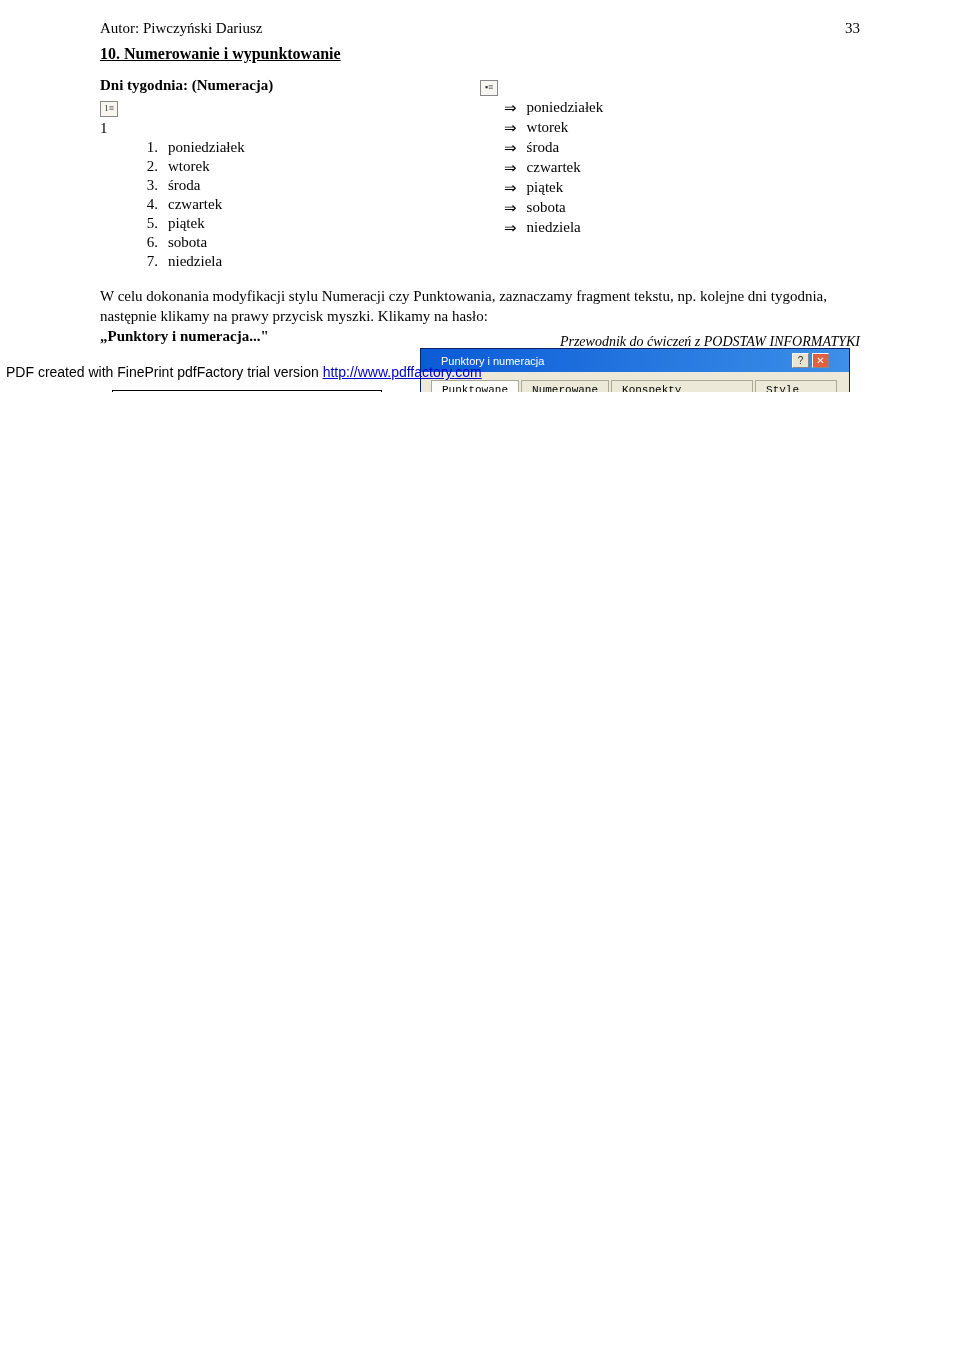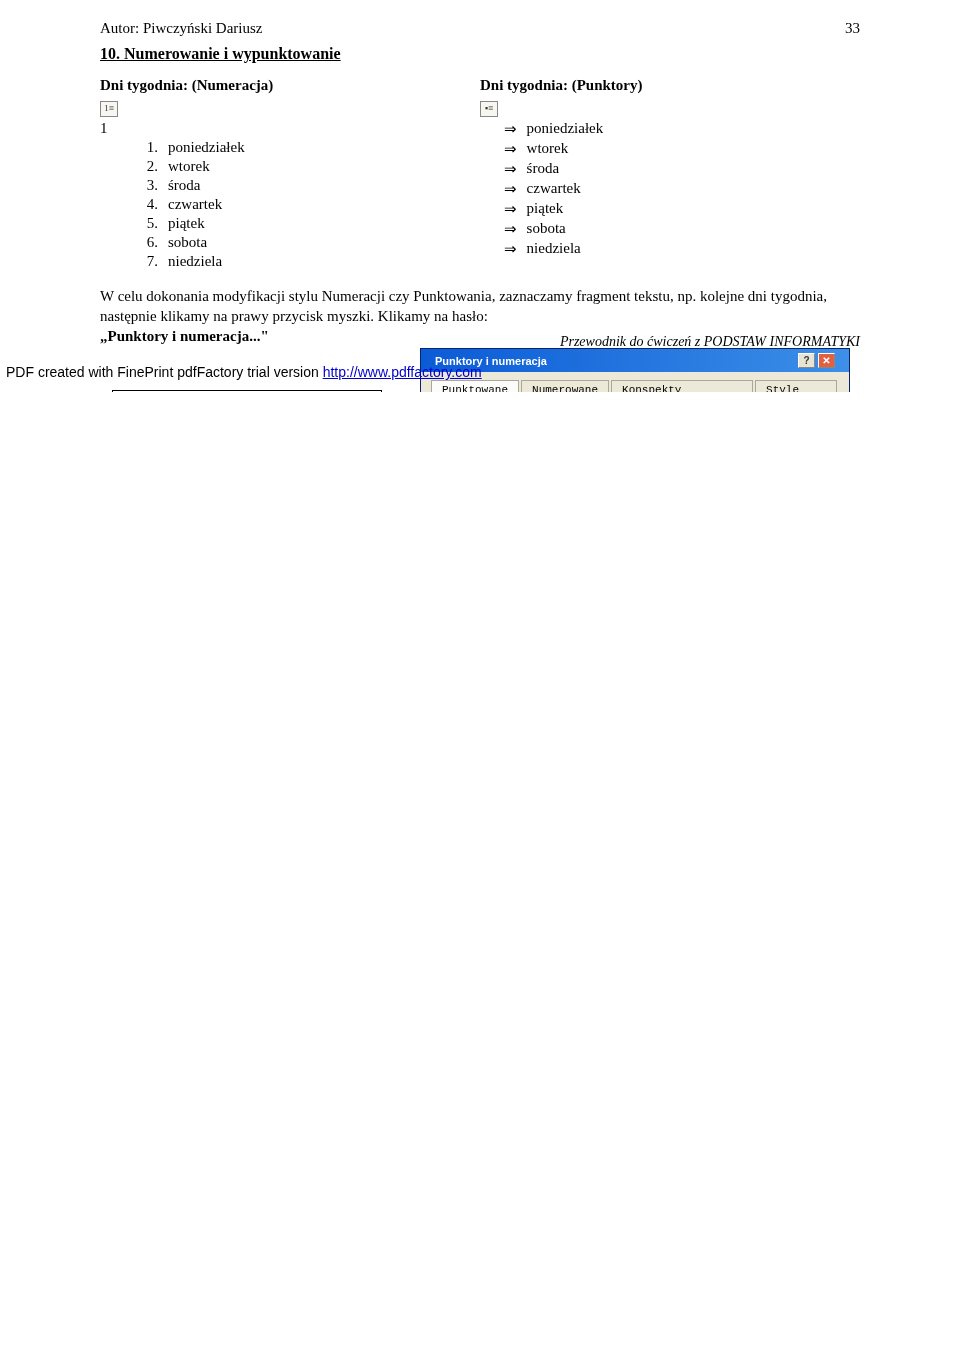--- a/index.html
+++ b/index.html
@@ -62,22 +62,22 @@
     background: #ece9d8;
     border: 1px solid #0a246a;
     position: absolute;
   }
   .dlg1 {
     left: 420px; top: 348px; width: 430px;
   }
   .titlebar {
     background: linear-gradient(to right, #0a5bd6, #3d8fe8);
     color: #fff;
-    font-weight: bold;
-    padding: 4px 14px;
+    font-weight: normal;
+    padding: 4px 20px;
     display: flex;
     justify-content: space-between;
     align-items: center;
   }
   .titlebar .tbtns { display: flex; gap: 3px; }
   .tbtn {
     width: 17px; height: 15px;
     background: #e8e4d4;
     border: 1px solid #fff;
     border-right-color: #888; border-bottom-color: #888;
@@ -270,21 +270,20 @@
             <span class="num">6.</span>
             <span>sobota</span>
           </div>
         <div class="row">
             <span class="num">7.</span>
             <span>niedziela</span>
           </div>
       </div>
     </div>
     <div class="col">
-      <div class="col-title">Dni tygodnia: (Punktory)</div>
       <div class="icon-small">▪≡</div>
       <div class="bul-list" style="margin-top:3px;">
         <div class="row">
             <span class="dbl-arrow">⇒</span>
             <span>poniedziałek</span>
           </div>
         <div class="row">
             <span class="dbl-arrow">⇒</span>
             <span>wtorek</span>
           </div>

